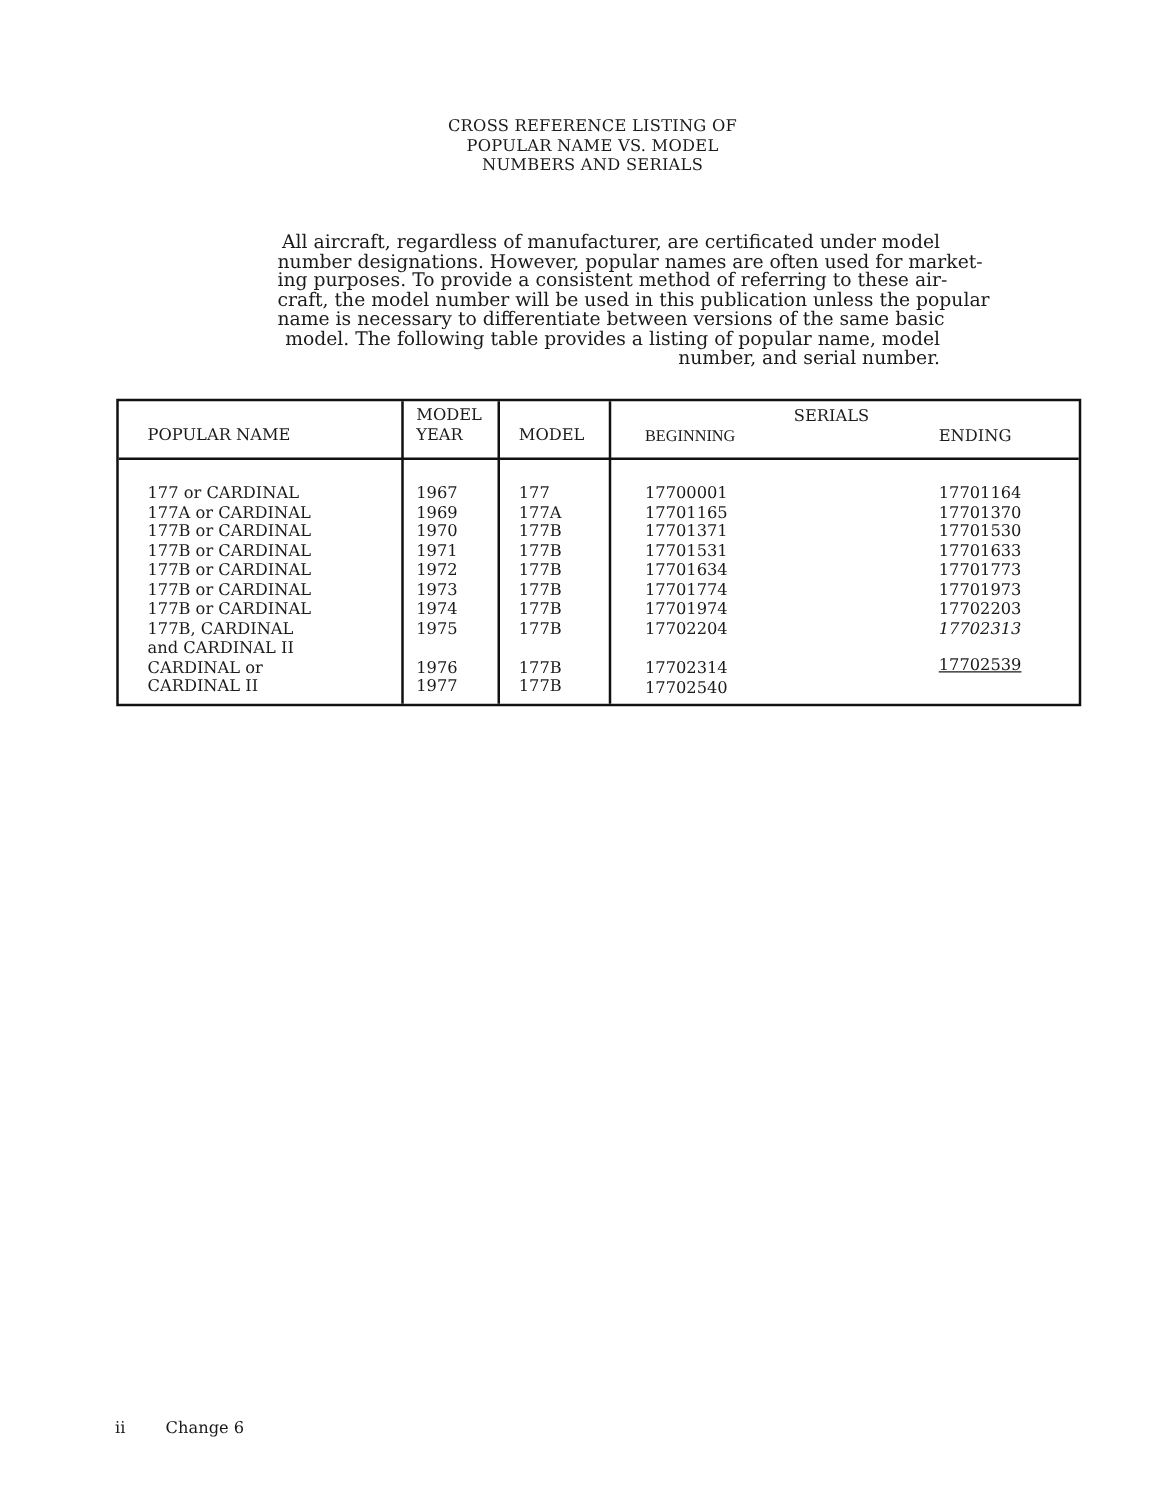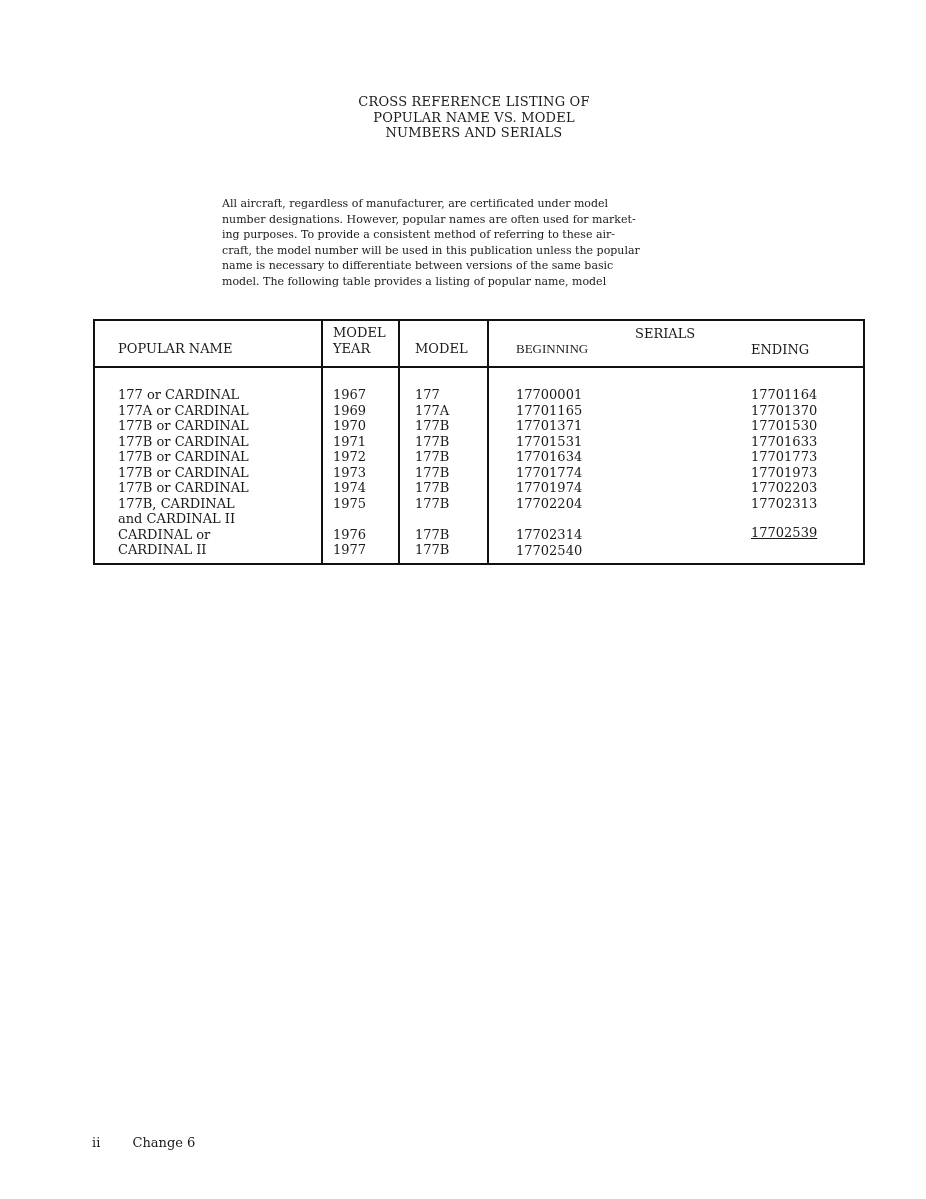--- a/index.html
+++ b/index.html
@@ -21,25 +21,26 @@
       left: 0;
       width: 948px;
       text-align: center;
       font-size: 13px;
       line-height: 15.5px;
       letter-spacing: 0.2px;
     }
     .title div { white-space: nowrap; }
     .intro {
       position: absolute;
-      top: 196px;
+      top: 186px;
       left: 222px;
       width: 530px;
-      font-size: 11px;
+      font-size: 15px;
       line-height: 15.5px;
+      text-align: right;
     }
     .intro div { white-space: nowrap; }
 
     .table-wrap {
       position: absolute;
       left: 93px;
       top: 319px;
       width: 772px;
       height: 246px;
       border: 2px solid #111;
@@ -90,20 +91,21 @@
   <div>NUMBERS AND SERIALS</div>
 </div>
 
 <div class="intro">
   <div>All aircraft, regardless of manufacturer, are certificated under model</div>
   <div>number designations. However, popular names are often used for market-</div>
   <div>ing purposes. To provide a consistent method of referring to these air-</div>
   <div>craft, the model number will be used in this publication unless the popular</div>
   <div>name is necessary to differentiate between versions of the same basic</div>
   <div>model. The following table provides a listing of popular name, model</div>
+  <div>number, and serial number.</div>
 </div>
 
 <div class="table-wrap">
   <div class="vline" style="left:226px;"></div>
   <div class="vline" style="left:303px;"></div>
   <div class="vline" style="left:392px;"></div>
   <div class="hline"></div>
 
   <div class="cell col-name" style="top:20px;">POPULAR NAME</div>
   <div class="cell col-year" style="top:4px;">MODEL</div>
@@ -160,21 +162,21 @@
     <div class="cell col-year" style="top:159px;">1974</div>
     <div class="cell col-model" style="top:159px;">177B</div>
     <div class="cell col-begin" style="top:159px;">17701974</div>
     <div class="cell col-end" style="top:159px;">17702203</div>
   </div>
   <div>
     <div class="cell col-name" style="top:174.5px;">177B, CARDINAL</div>
     <div class="cell col-year" style="top:174.5px;">1975</div>
     <div class="cell col-model" style="top:174.5px;">177B</div>
     <div class="cell col-begin" style="top:174.5px;">17702204</div>
-    <div class="cell col-end" style="top:174.5px;">17702313</div>
+    <div class="cell col-end" style="top:174.5px;font-style:italic;">17702313</div>
   </div>
   <div>
     <div class="cell col-name" style="top:190px;">and CARDINAL II</div>
   </div>
   <div>
     <div class="cell col-name" style="top:205.5px;">CARDINAL or</div>
     <div class="cell col-year" style="top:205.5px;">1976</div>
     <div class="cell col-model" style="top:205.5px;">177B</div>
     <div class="cell col-begin" style="top:205.5px;">17702314</div>
     <div class="cell col-end" style="top:204px;text-decoration:underline;">17702539</div>

